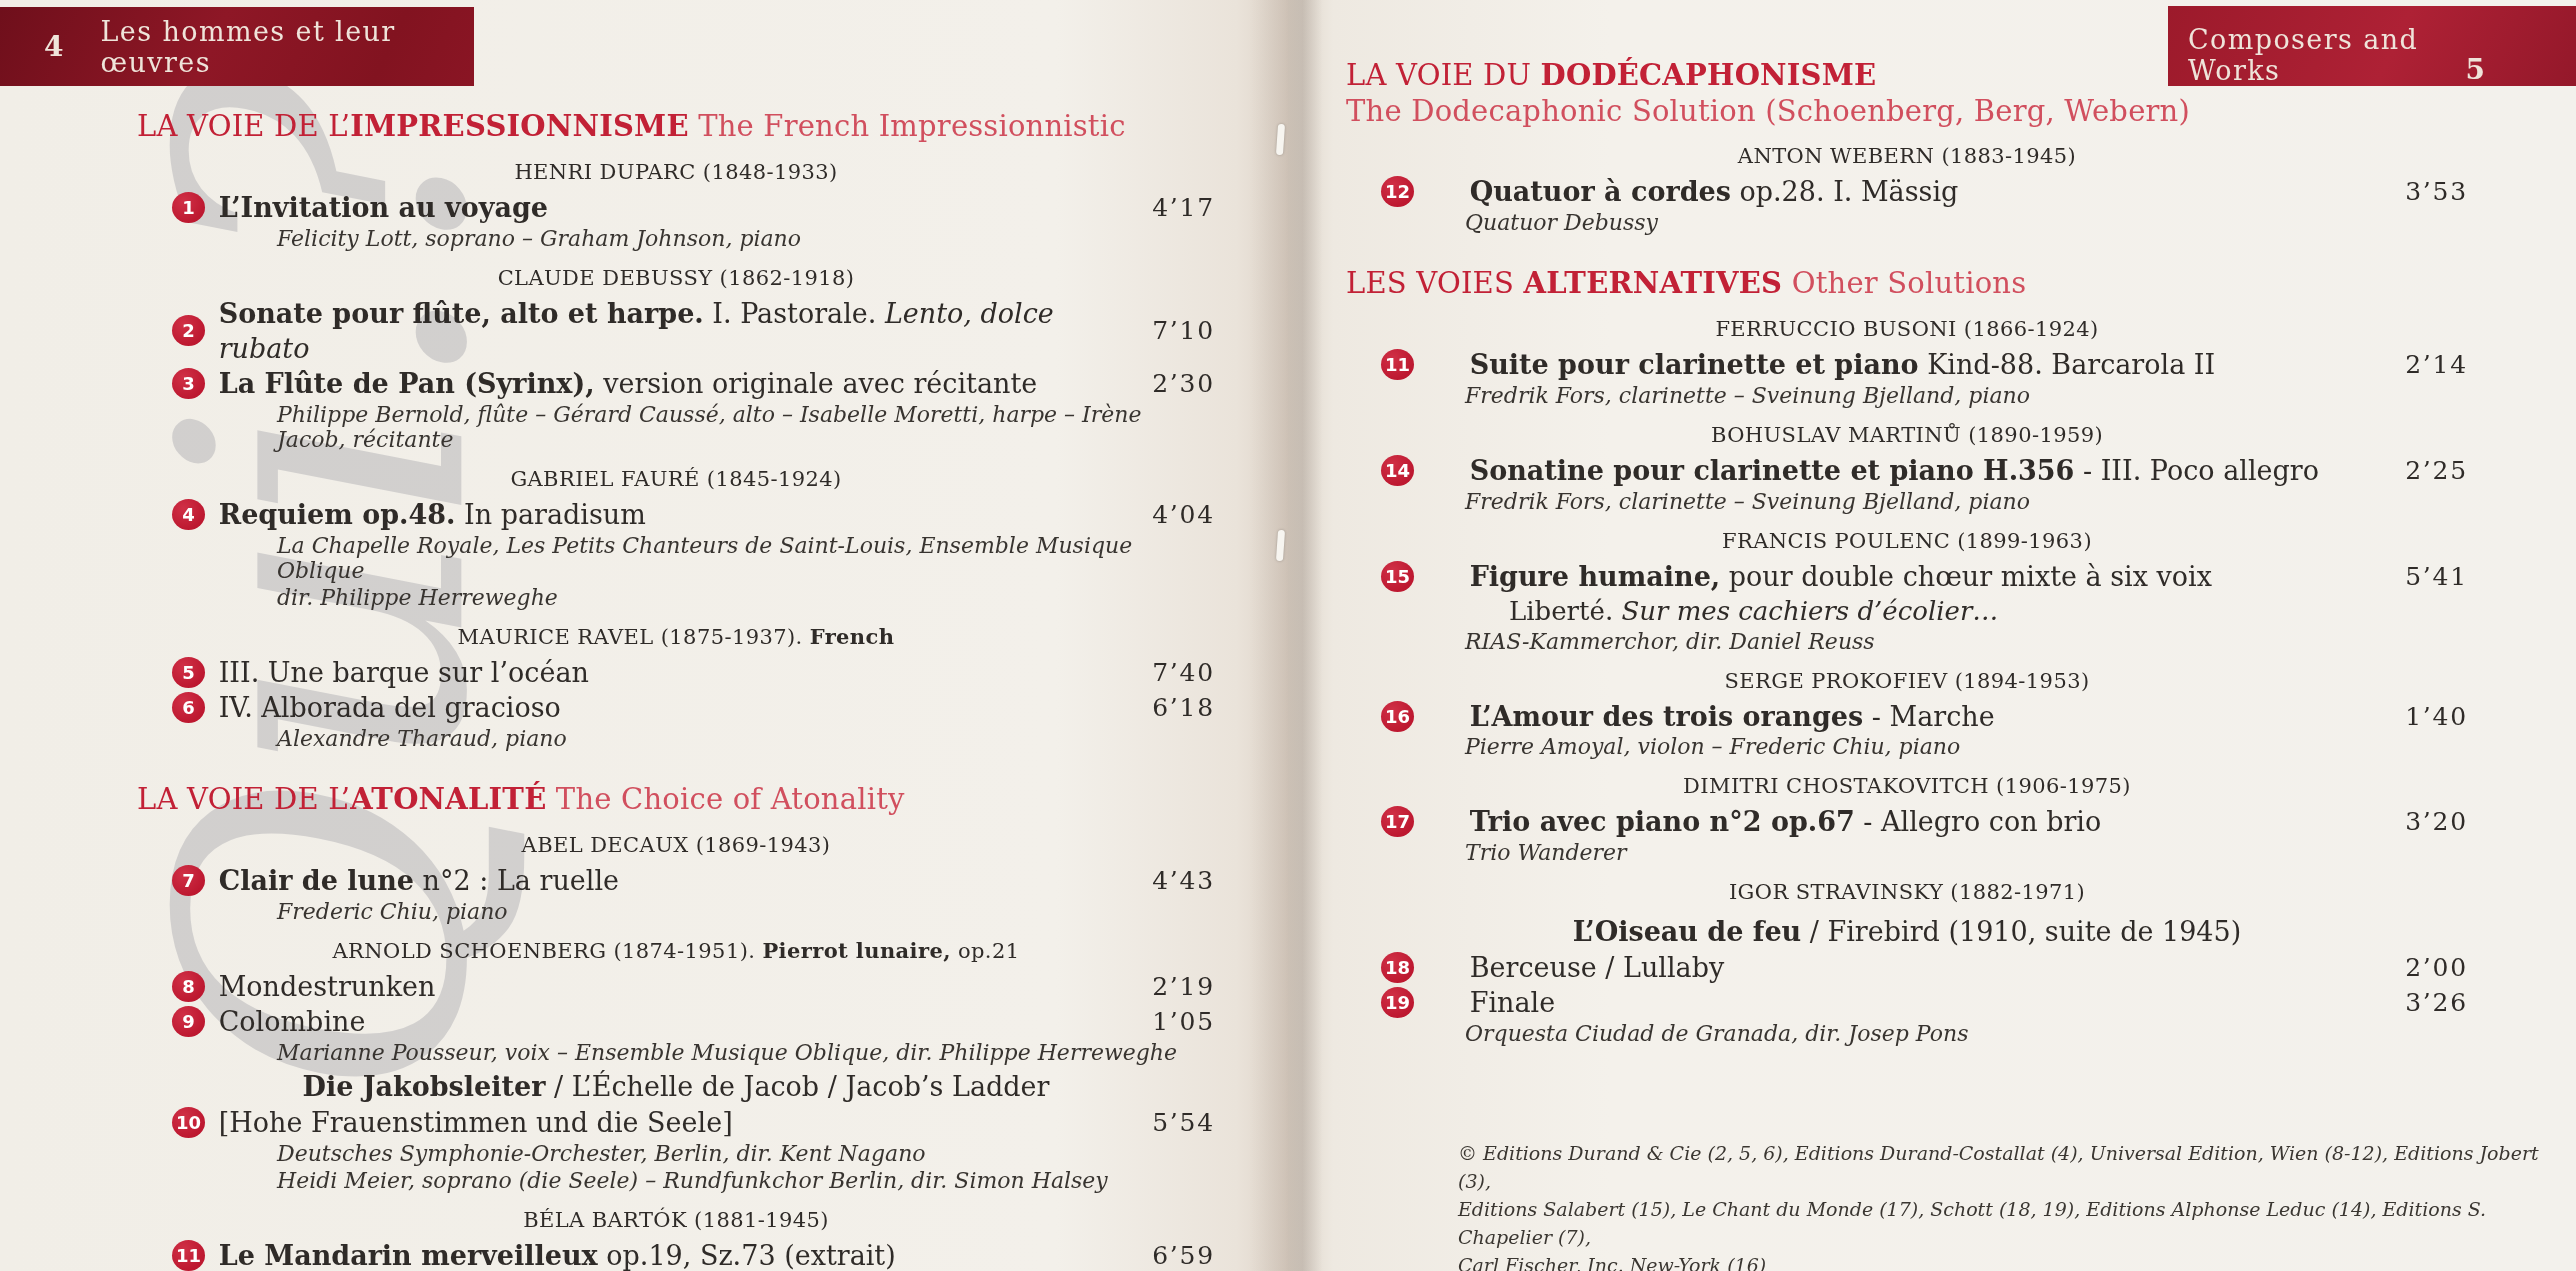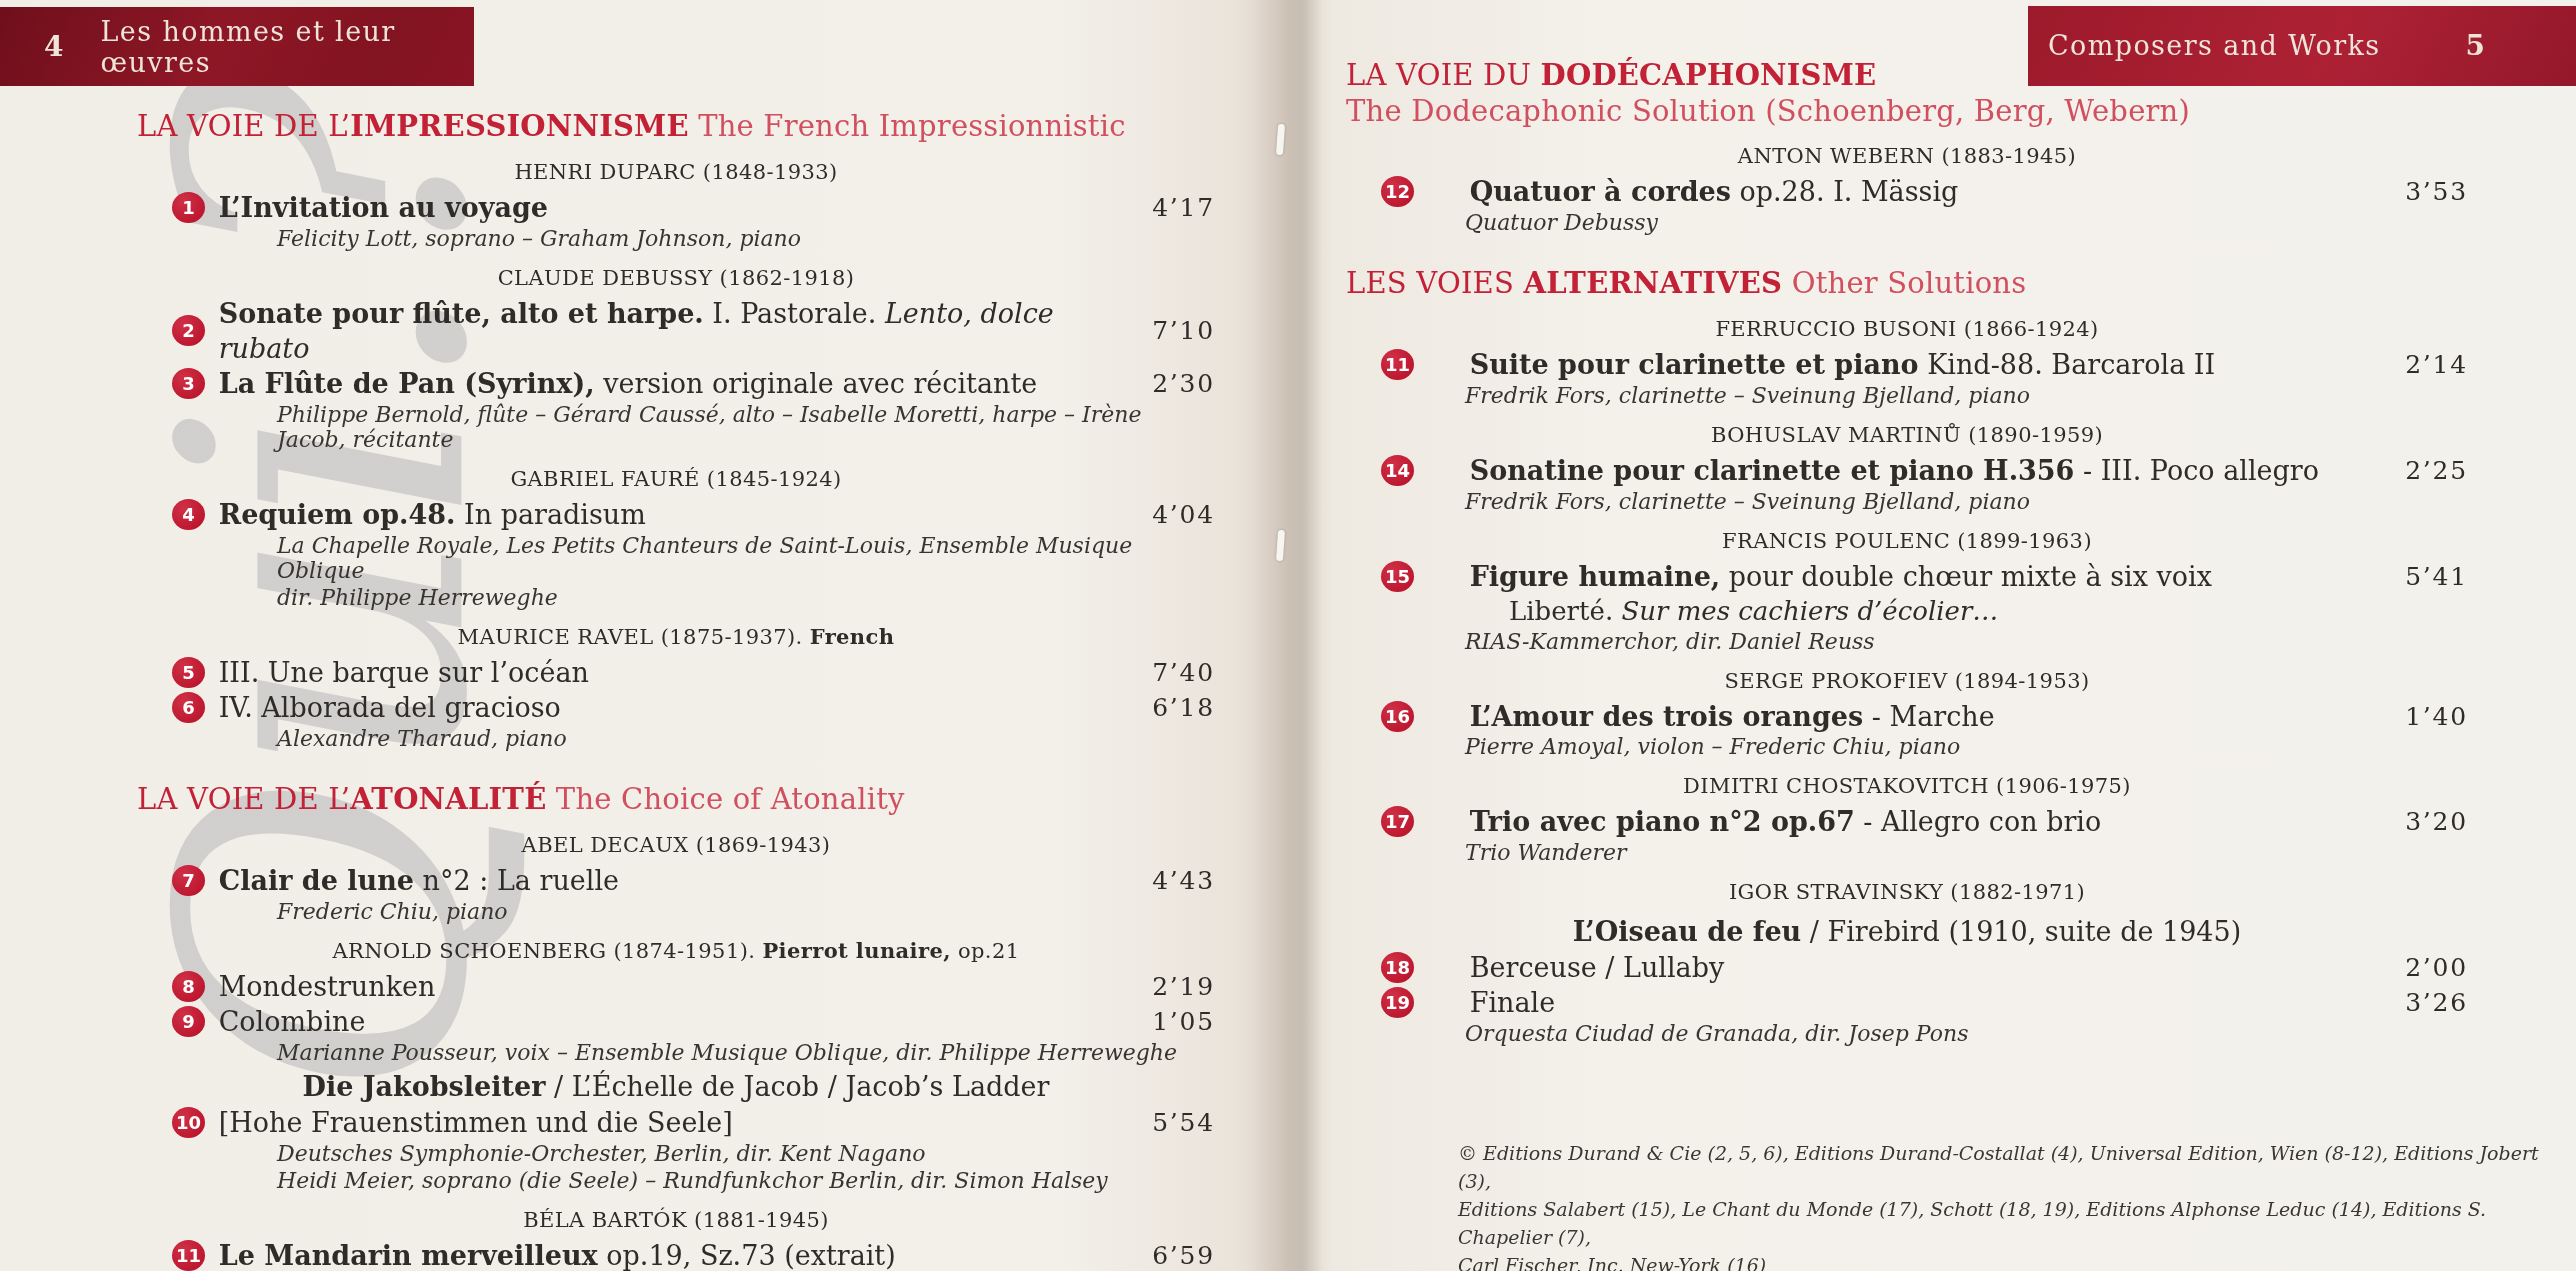--- a/index.html
+++ b/index.html
@@ -13,22 +13,22 @@
 
   
   .wm{position:absolute;font-style:italic;white-space:nowrap;color:#b3b2b6;opacity:.5;
     line-height:1.15;pointer-events:none;}
   .wm-l{font-size:393px;left:-192px;top:356px;transform:rotate(-90deg);}
 
   
   .banner{position:absolute;display:flex;align-items:center;color:#efe4da;}
   .banner-l{left:0;top:7.3px;width:474px;height:79px;
     background:linear-gradient(115deg,#6f0f1b,#8e1726 45%,#821320 80%,#8a1524);}
-  .banner-r{right:0;top:5.5px;width:548px;height:80px;
-    background:linear-gradient(115deg,#9c1a2b,#ae2135 55%,#94182a);}
+  .banner-r{right:0;top:5.5px;width:408px;height:80px;
+    background:linear-gradient(115deg,#9c1a2b,#ae2135 55%,#94182a);align-items:flex-end;}
   .pnum{font-size:28px;font-weight:bold;}
   .btitle{font-size:27px;letter-spacing:1.4px;}
   .banner-l .pnum{padding-left:44px;}
   .banner-l .btitle{padding-left:37px;}
   .banner-r .btitle{padding-left:20px;}
   .banner-r .pnum{margin-left:auto;padding-right:91px;}
 
   
   .content{position:absolute;}
   .content-l{left:137px;top:108px;width:1078px;}

